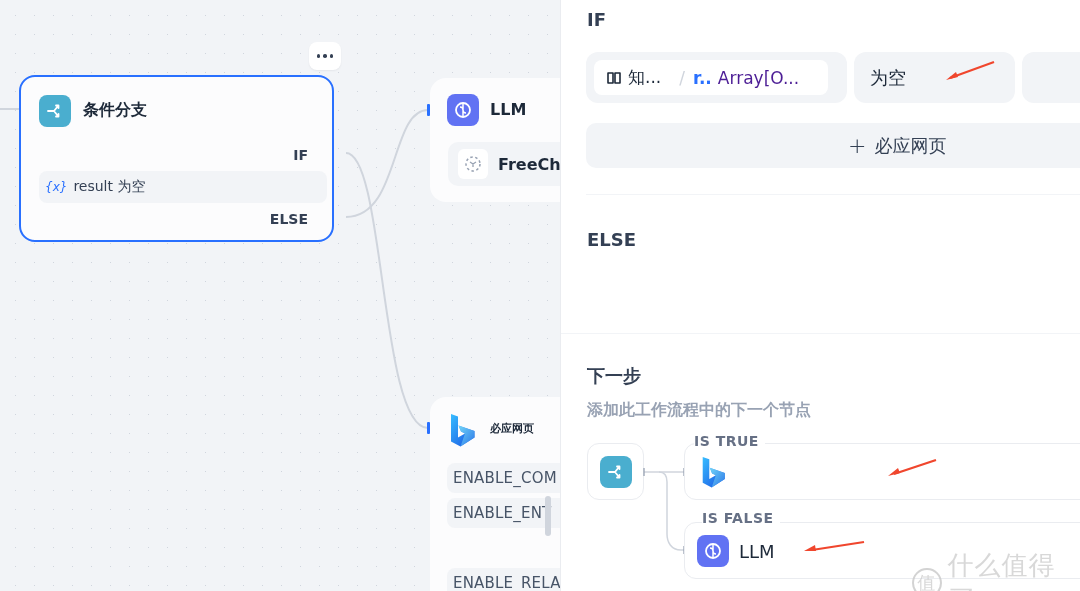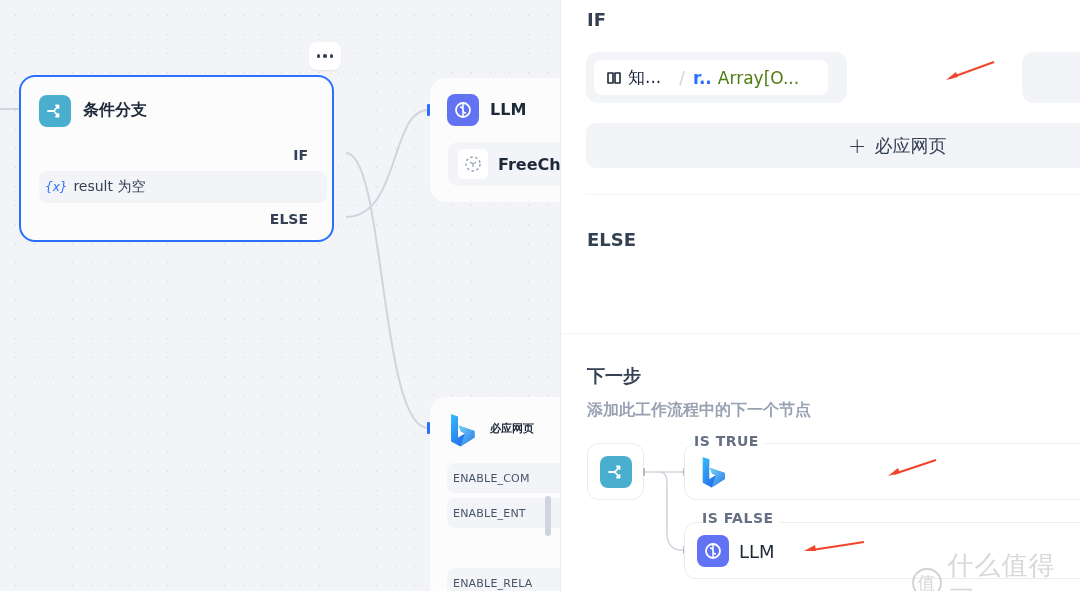--- a/index.html
+++ b/index.html
@@ -65,21 +65,21 @@
 
   
   .bing-node {
     position: absolute; left: 430px; top: 397px; width: 180px; height: 220px;
     background: #fcfcfd; border-radius: 16px;
   }
   .bing-node .bing-icon { position: absolute; left: 18px; top: 16px; width: 30px; height: 34px; }
   .bing-title { position: absolute; left: 60px; top: 24px; font-size: 11px; font-weight: bold; color: #1d2939; }
   .param-row {
     position: absolute; left: 17px; width: 160px; height: 30px;
-    background: #f2f4f7; border-radius: 8px; font-size: 11px; color: #475467;
+    background: #f2f4f7; border-radius: 8px; font-size: 15px; color: #475467;
     padding-left: 6px; display: flex; align-items: center; font-family: "DejaVu Sans", sans-serif; letter-spacing: 0.2px; text-align: center;
   }
   .inner-scrollbar { position: absolute; left: 545px; top: 496px; width: 6px; height: 40px; background: #d0d5dd; border-radius: 3px; }
 
   
   .panel {
     position: absolute; left: 560px; top: 0; width: 520px; height: 591px;
     background: #fff; border-left: 1px solid #eaecf0;
   }
   .sec-title { position: absolute; left: 26px; font-size: 18px; font-weight: bold; color: #344054; }
@@ -88,21 +88,21 @@
     position: absolute; left: 25px; top: 52px; width: 261px; height: 51px;
     background: #f2f4f7; border-radius: 12px;
   }
   .var-chip {
     position: absolute; left: 8px; top: 8px; width: 234px; height: 35px;
     background: #fff; border-radius: 8px; display: flex; align-items: center; padding-left: 12px;
     font-size: 17px; color: #1d2939;
   }
   .chip-sep { color: #d0d5dd; margin: 0 8px 0 18px; }
   .chip-var { color: #2970ff; font-weight: bold; margin-right: 6px; }
-  .chip-type { color: #4d7c0f; }
+  .chip-type { color: #4c1d95; }
   .op-box {
     position: absolute; left: 293px; top: 52px; width: 161px; height: 51px;
     background: #f2f4f7; border-radius: 12px; display: flex; align-items: center; padding-left: 16px;
     font-size: 18px; color: #1d2939;
   }
   .val-box {
     position: absolute; left: 461px; top: 52px; width: 80px; height: 51px;
     background: #f2f4f7; border-radius: 12px;
   }
   .add-cond {
@@ -233,20 +233,23 @@
     <div class="var-chip">
       <svg width="16" height="16" viewBox="0 0 16 16" style="margin-right:6px;">
           <path d="M2 3h5v10H2zM9 3h5v10H9z" fill="none" stroke="#1d2939" stroke-width="1.6" stroke-linejoin="round"></path>
         </svg>
       <span>知...</span>
       <span class="chip-sep">/</span>
       <span class="chip-var">r..</span>
       <span class="chip-type">Array[O...</span>
     </div>
   </div>
+  <div class="op-box">
+    <span>为空</span>
+  </div>
   <div class="val-box"></div>
 
   <div class="add-cond">
     <span class="plus">+</span>
     <span>必应网页</span>
   </div>
 
   <div class="divider" style="top:194px;"></div>
 
   <div class="sec-title else-title">ELSE</div>

